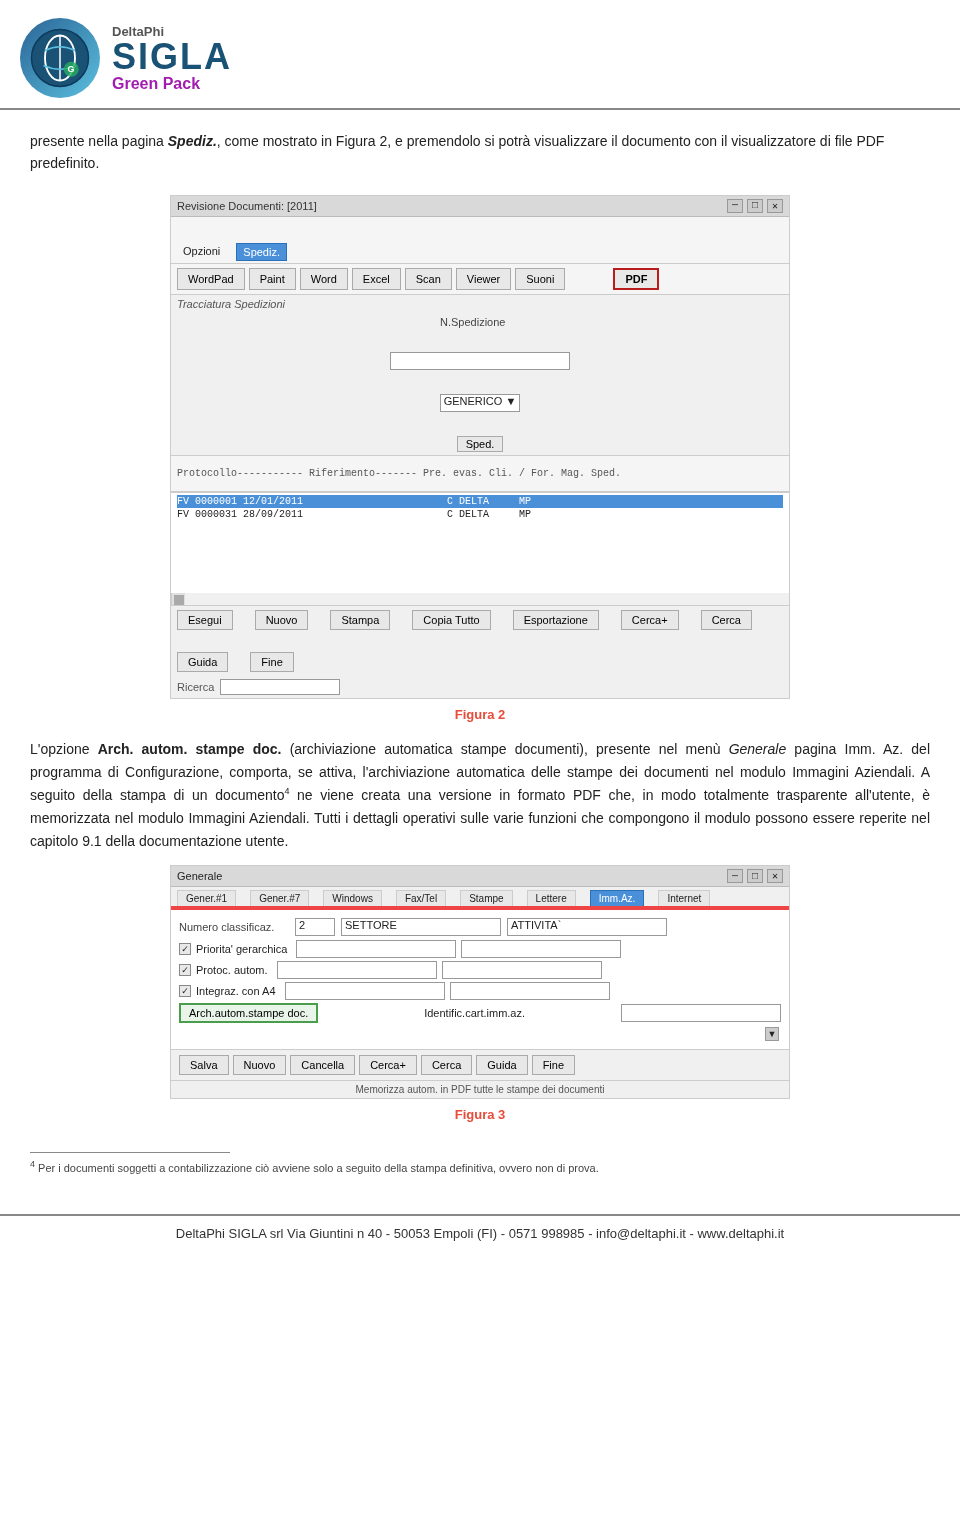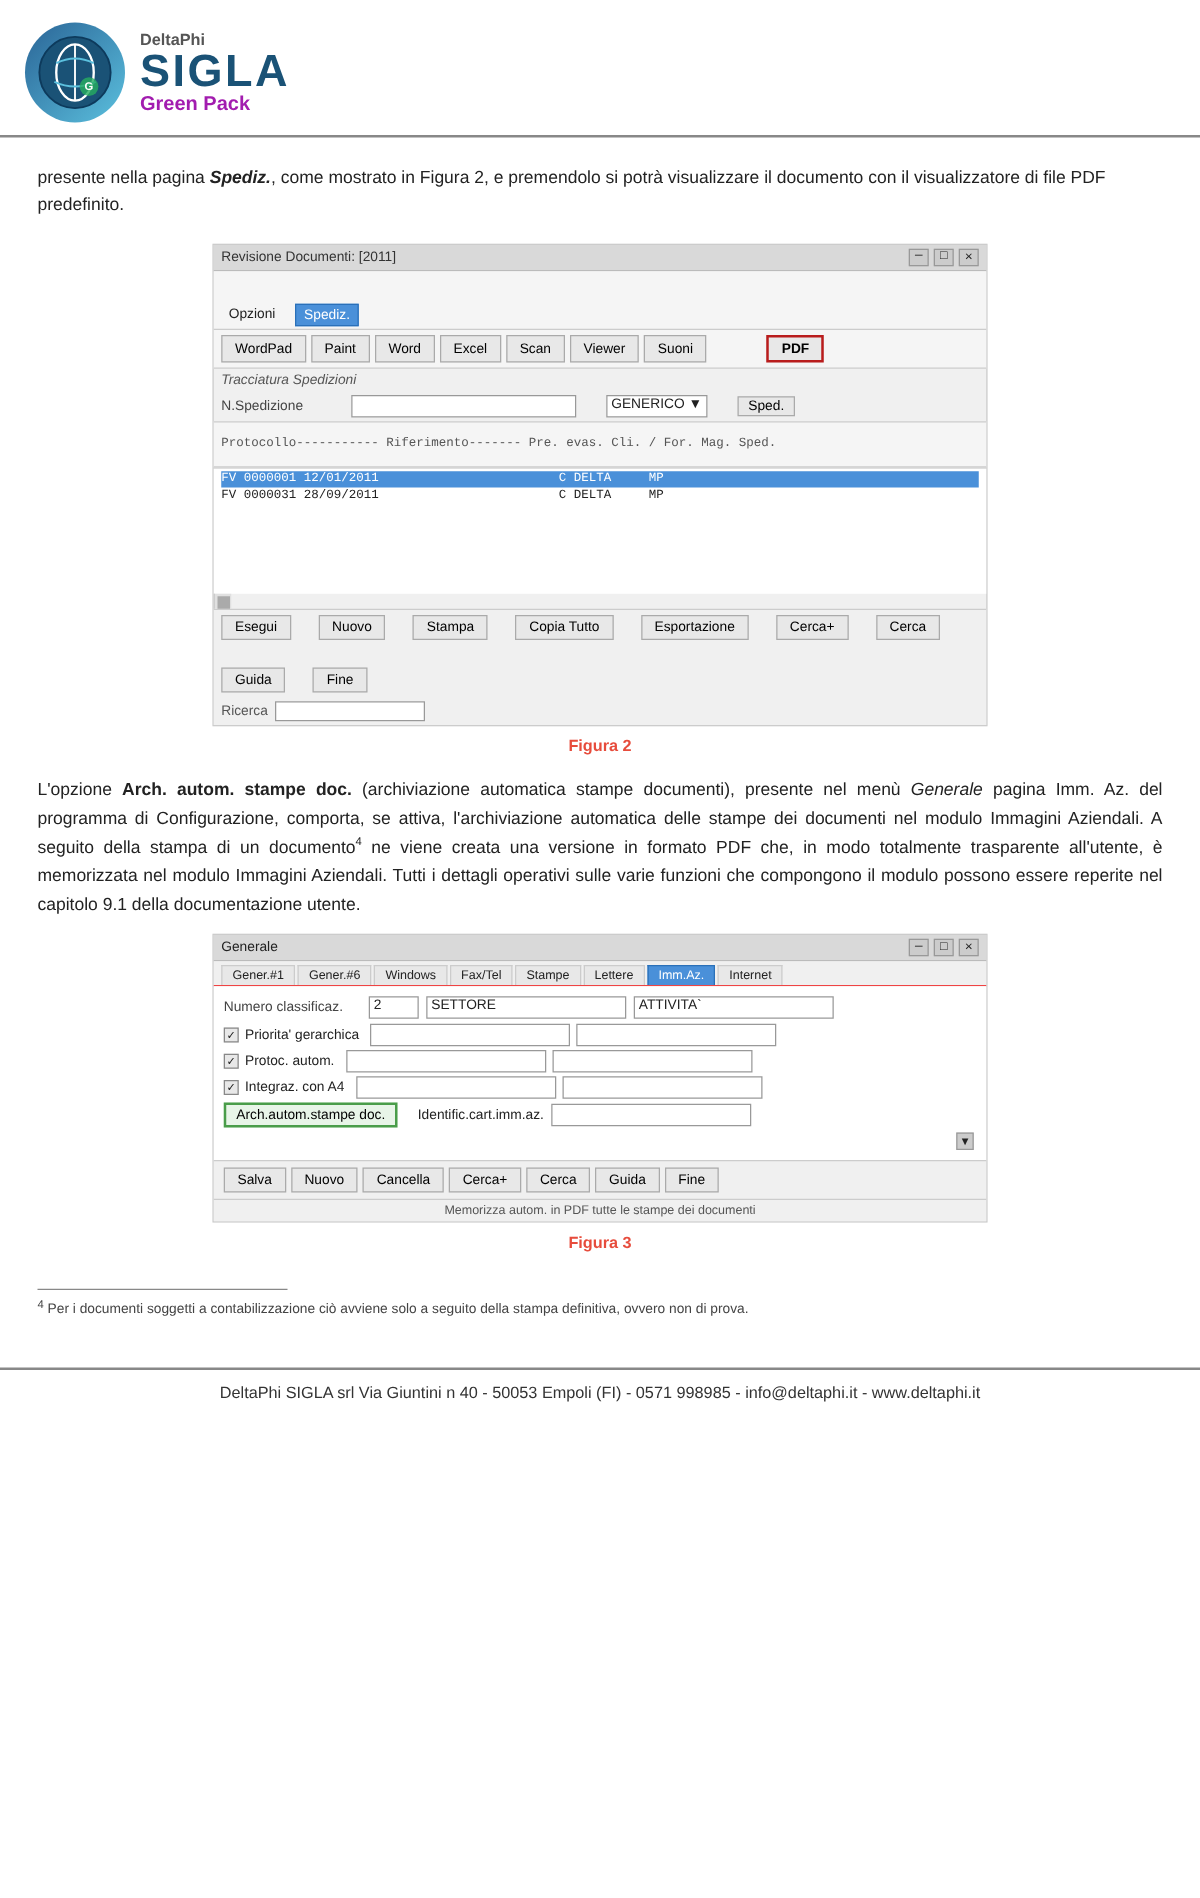--- a/index.html
+++ b/index.html
@@ -163,20 +163,21 @@
       font-family: Arial, sans-serif;
       font-style: italic;
     }
     .ss-form-row {
       display: flex;
       align-items: center;
       padding: 3px 6px;
       gap: 24px;
       font-family: Arial, sans-serif;
       font-size: 11px;
+      flex-direction: column;
     }
     .ss-form-label {
       min-width: 80px;
       color: #444;
     }
     .ss-input {
       border: 1px solid #999;
       background: white;
       height: 18px;
       min-width: 180px;
@@ -289,24 +290,24 @@
       padding: 3px 6px;
       display: flex;
       align-items: center;
       justify-content: space-between;
       border-bottom: 1px solid #bbb;
     }
     .ss2-tabs {
       background: #f0f0f0;
       padding: 3px 6px 0 6px;
       display: flex;
-      gap: 2px;
+      gap: 14px;
       font-family: Arial, sans-serif;
       font-size: 10px;
-      border-bottom: 1px solid #ef4444;
+      border-bottom: 4px solid #ef4444;
     }
     .ss2-tab {
       padding: 2px 8px;
       border: 1px solid #ccc;
       border-bottom: none;
       background: #e8e8e8;
       cursor: pointer;
     }
     .ss2-tab.active {
       background: #4a90d9;
@@ -370,20 +371,21 @@
       font-size: 11px;
       cursor: pointer;
       display: flex;
       align-items: center;
     }
     .ss2-arch-row {
       display: flex;
       align-items: center;
       gap: 6px;
       margin-bottom: 4px;
+      justify-content: space-between;
     }
     .ss2-bottom {
       background: #f0f0f0;
       border-top: 1px solid #ccc;
       padding: 5px 8px;
       display: flex;
       gap: 4px;
       flex-wrap: wrap;
     }
     .ss2-bottom-note {
@@ -526,21 +528,21 @@
       <span style="font-size:11px;font-family:Arial,sans-serif;">Generale</span>
       <div class="ss-titlebar-btns">
         <div class="ss-titlebar-btn">─</div>
         <div class="ss-titlebar-btn">□</div>
         <div class="ss-titlebar-btn">✕</div>
       </div>
     </div>
 
     <div class="ss2-tabs">
       <div class="ss2-tab">Gener.#1</div>
-      <div class="ss2-tab">Gener.#6</div>
+      <div class="ss2-tab">Gener.#7</div>
       <div class="ss2-tab">Windows</div>
       <div class="ss2-tab">Fax/Tel</div>
       <div class="ss2-tab">Stampe</div>
       <div class="ss2-tab">Lettere</div>
       <div class="ss2-tab active">Imm.Az.</div>
       <div class="ss2-tab">Internet</div>
     </div>
 
     <div class="ss2-content">
 

